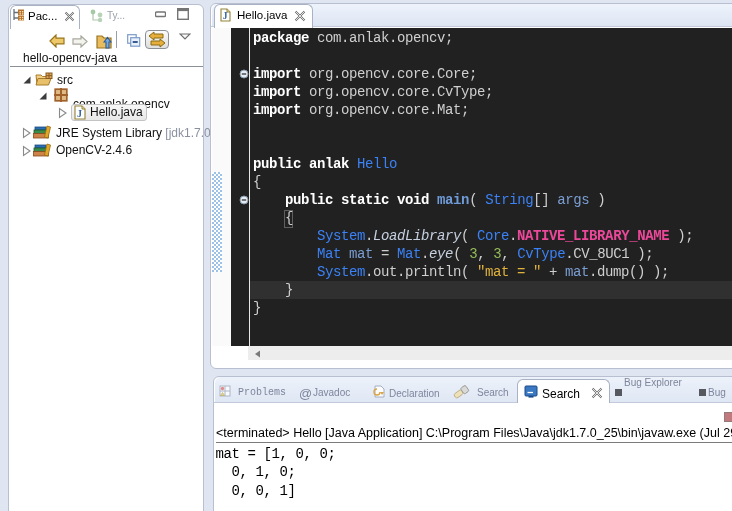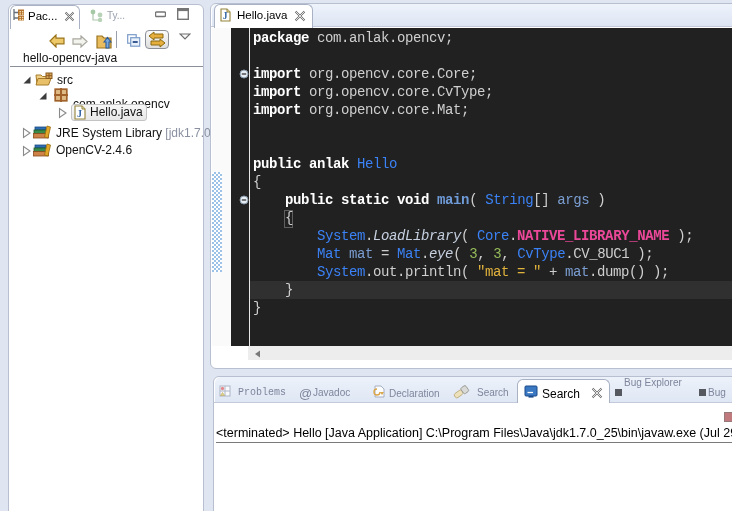--- a/index.html
+++ b/index.html
@@ -311,13 +311,16 @@
 
   <div class="abs" style="left:401px; top:12px; width:7px; height:7px; background:#55595f;"></div>
   <div class="abs graytab" style="left:410px; top:0;">Bug Explorer</div>
   <div class="abs" style="left:485px; top:12px; width:7px; height:7px; background:#55595f;"></div>
   <div class="abs graytab" style="left:494px; top:9.5px;">Bug</div>
 
   <div class="abs" style="left:510px; top:34.5px; width:12px; height:10px; background:#c0797c; border:1px solid #97797c;"></div>
 
   <div class="abs" style="left:2px; top:49px; width:524px; font-size:12.5px; color:#000; white-space:nowrap; overflow:hidden;">&lt;terminated&gt; Hello [Java Application] C:\Program Files\Java\jdk1.7.0_25\bin\javaw.exe (Jul 29, 2013 11:08:22 PM)</div>
   <div class="abs" style="left:2px; top:64.5px; right:0; height:1px; background:#7a7a7a;"></div>
+  <pre class="abs" style="left:1.5px; top:67.5px; color:#000; line-height:18.5px;">mat = [1, 0, 0;
+  0, 1, 0;
+  0, 0, 1]</pre>
 </div>
 
 </body></html>

